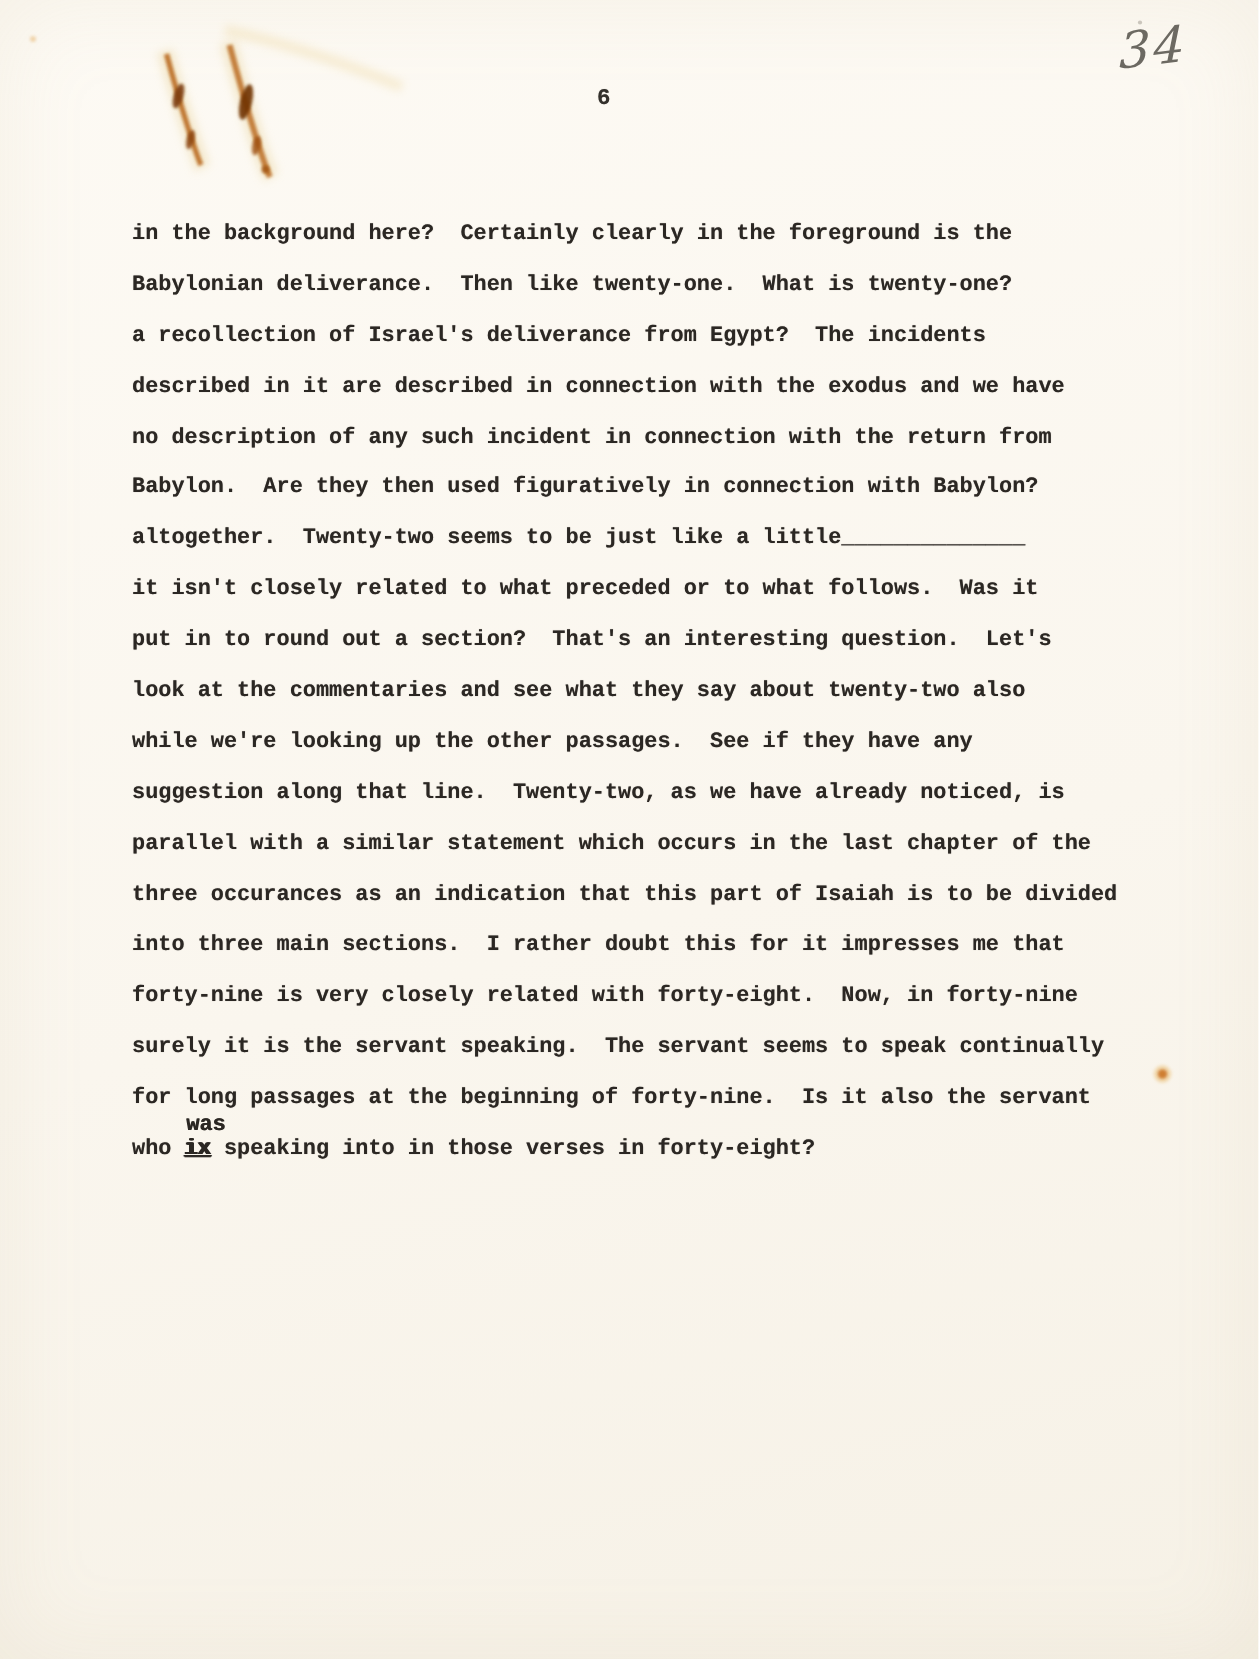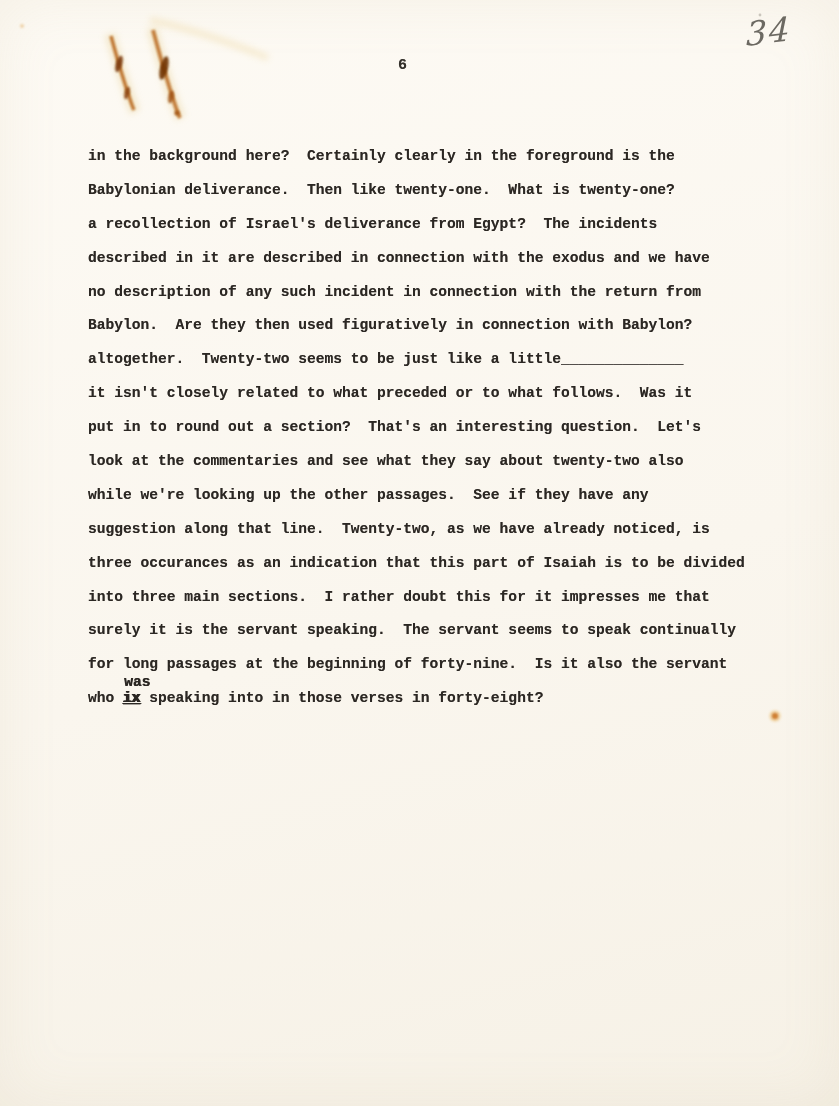--- a/index.html
+++ b/index.html
@@ -90,20 +90,22 @@
     <div class="tline">a recollection of Israel's deliverance from Egypt?  The incidents</div>
     <div class="tline">described in it are described in connection with the exodus and we have</div>
     <div class="tline">no description of any such incident in connection with the return from</div>
     <div class="tline">Babylon.  Are they then used figuratively in connection with Babylon?</div>
     <div class="tline">altogether.  Twenty-two seems to be just like a little______________</div>
     <div class="tline">it isn't closely related to what preceded or to what follows.  Was it</div>
     <div class="tline">put in to round out a section?  That's an interesting question.  Let's</div>
     <div class="tline">look at the commentaries and see what they say about twenty-two also</div>
     <div class="tline">while we're looking up the other passages.  See if they have any</div>
     <div class="tline">suggestion along that line.  Twenty-two, as we have already noticed, is</div>
+    <div class="tline">parallel with a similar statement which occurs in the last chapter of the</div>
     <div class="tline">three occurances as an indication that this part of Isaiah is to be divided</div>
     <div class="tline">into three main sections.  I rather doubt this for it impresses me that</div>
+    <div class="tline">forty-nine is very closely related with forty-eight.  Now, in forty-nine</div>
     <div class="tline">surely it is the servant speaking.  The servant seems to speak continually</div>
     <div class="tline">for long passages at the beginning of forty-nine.  Is it also the servant</div>
     <div class="tline"><span>who </span><span class="struck-wrap"><span class="above">was</span><span class="struck">ix</span></span><span> speaking into in those verses in forty-eight?</span></div>
   </div>
 
 </div>
 
 </body></html>

